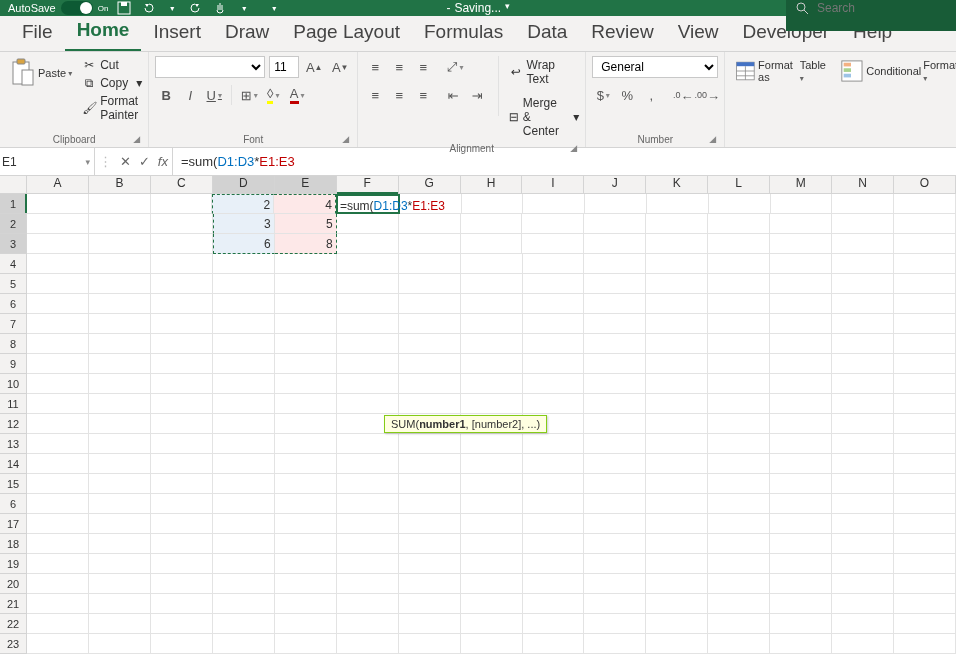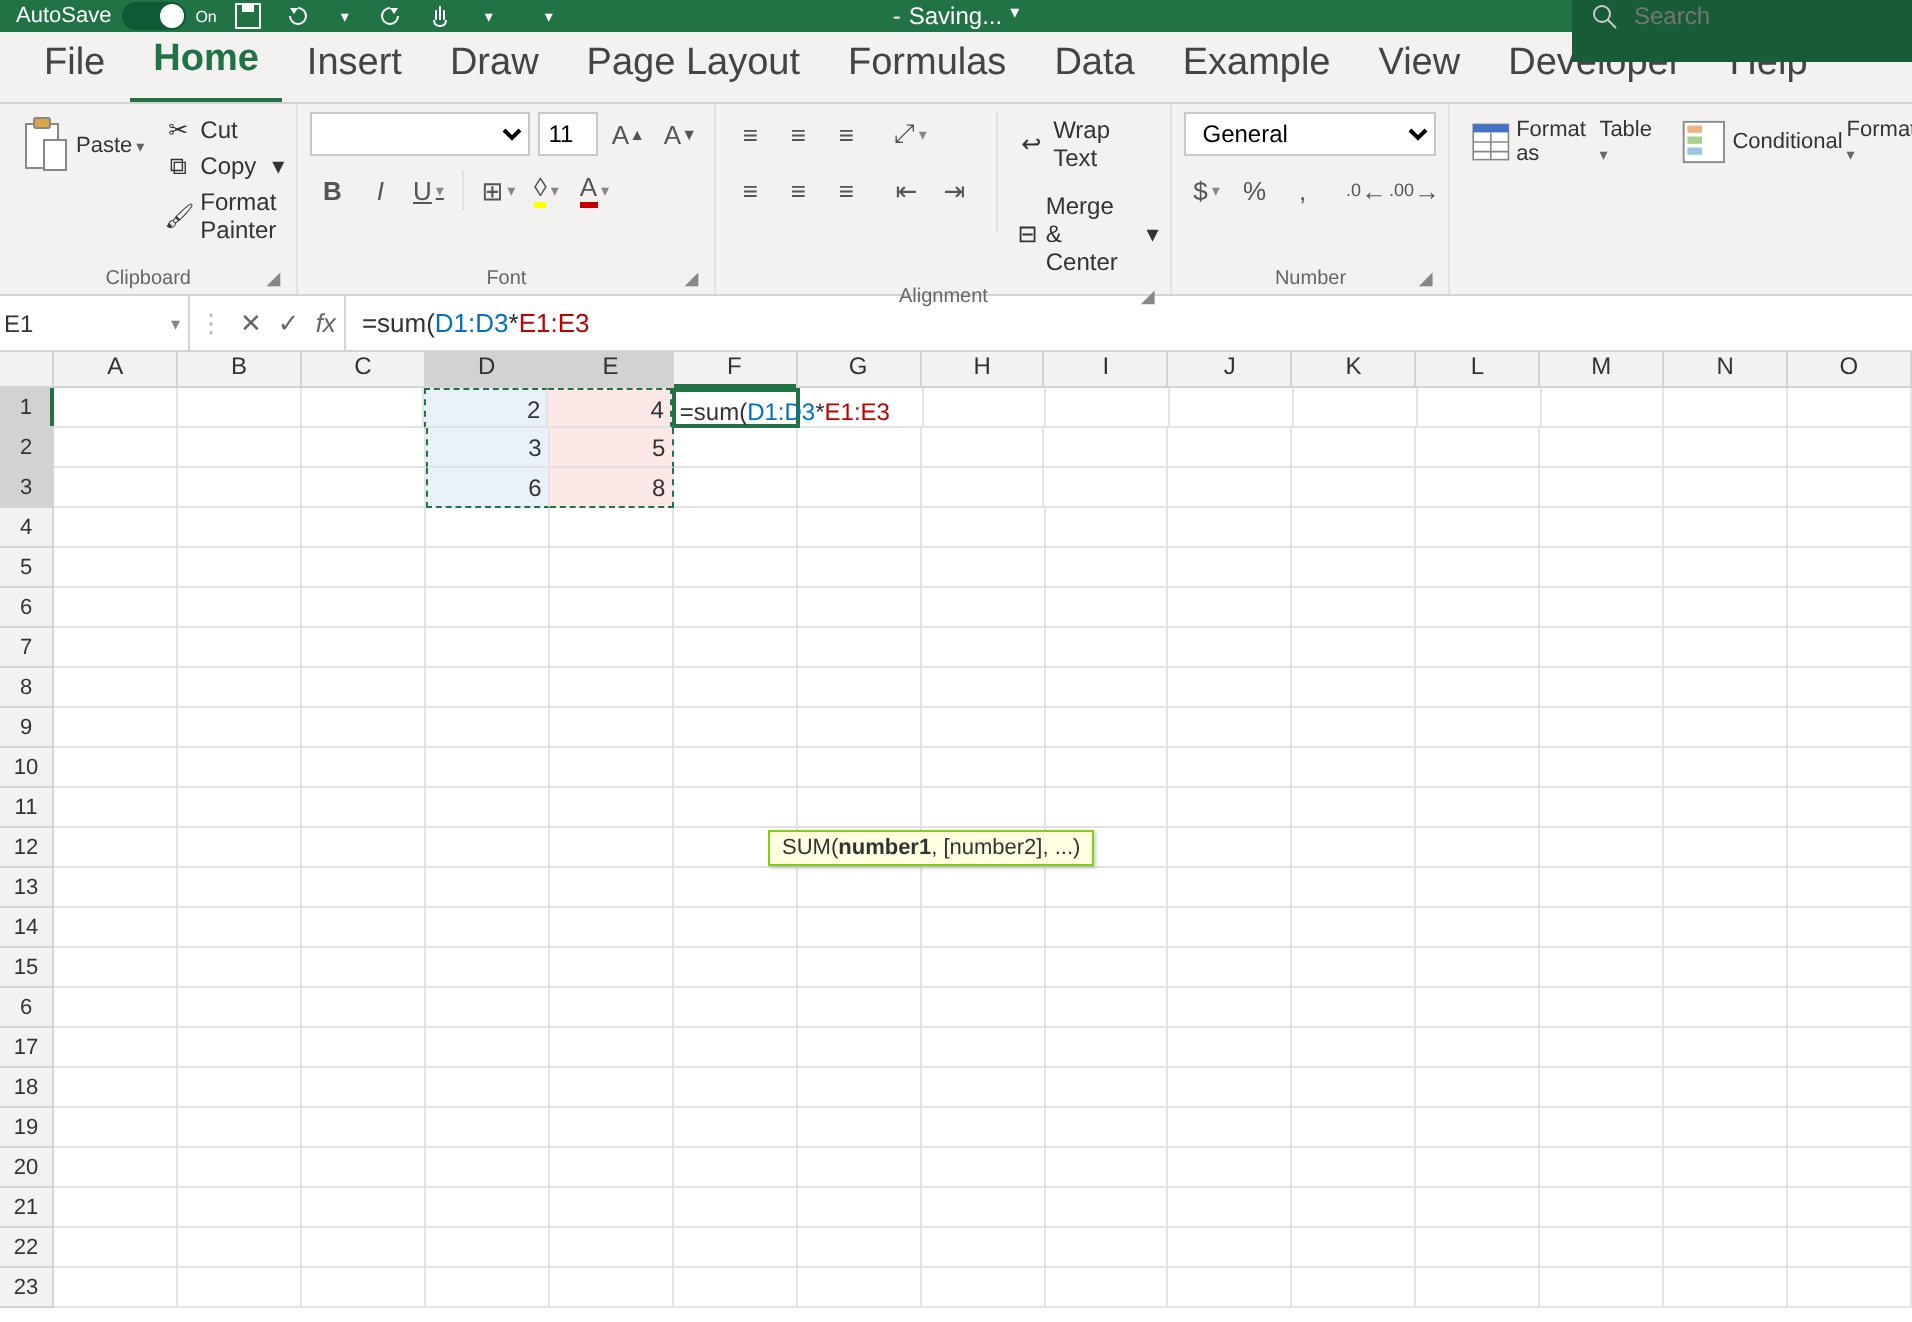--- a/index.html
+++ b/index.html
@@ -133,21 +133,21 @@
 </div>
 
 <div class="tabs">
   <div class="tab">File</div>
   <div class="tab active">Home</div>
   <div class="tab">Insert</div>
   <div class="tab">Draw</div>
   <div class="tab">Page Layout</div>
   <div class="tab">Formulas</div>
   <div class="tab">Data</div>
-  <div class="tab">Example</div>
+  <div class="tab">Review</div>
   <div class="tab">View</div>
   <div class="tab">Developer</div>
   <div class="tab">Help</div>
 </div>
 
 <div class="ribbon">
 
   <div class="group" style="width:160px">
     <div class="group-body">
       <div class="big-btn">

